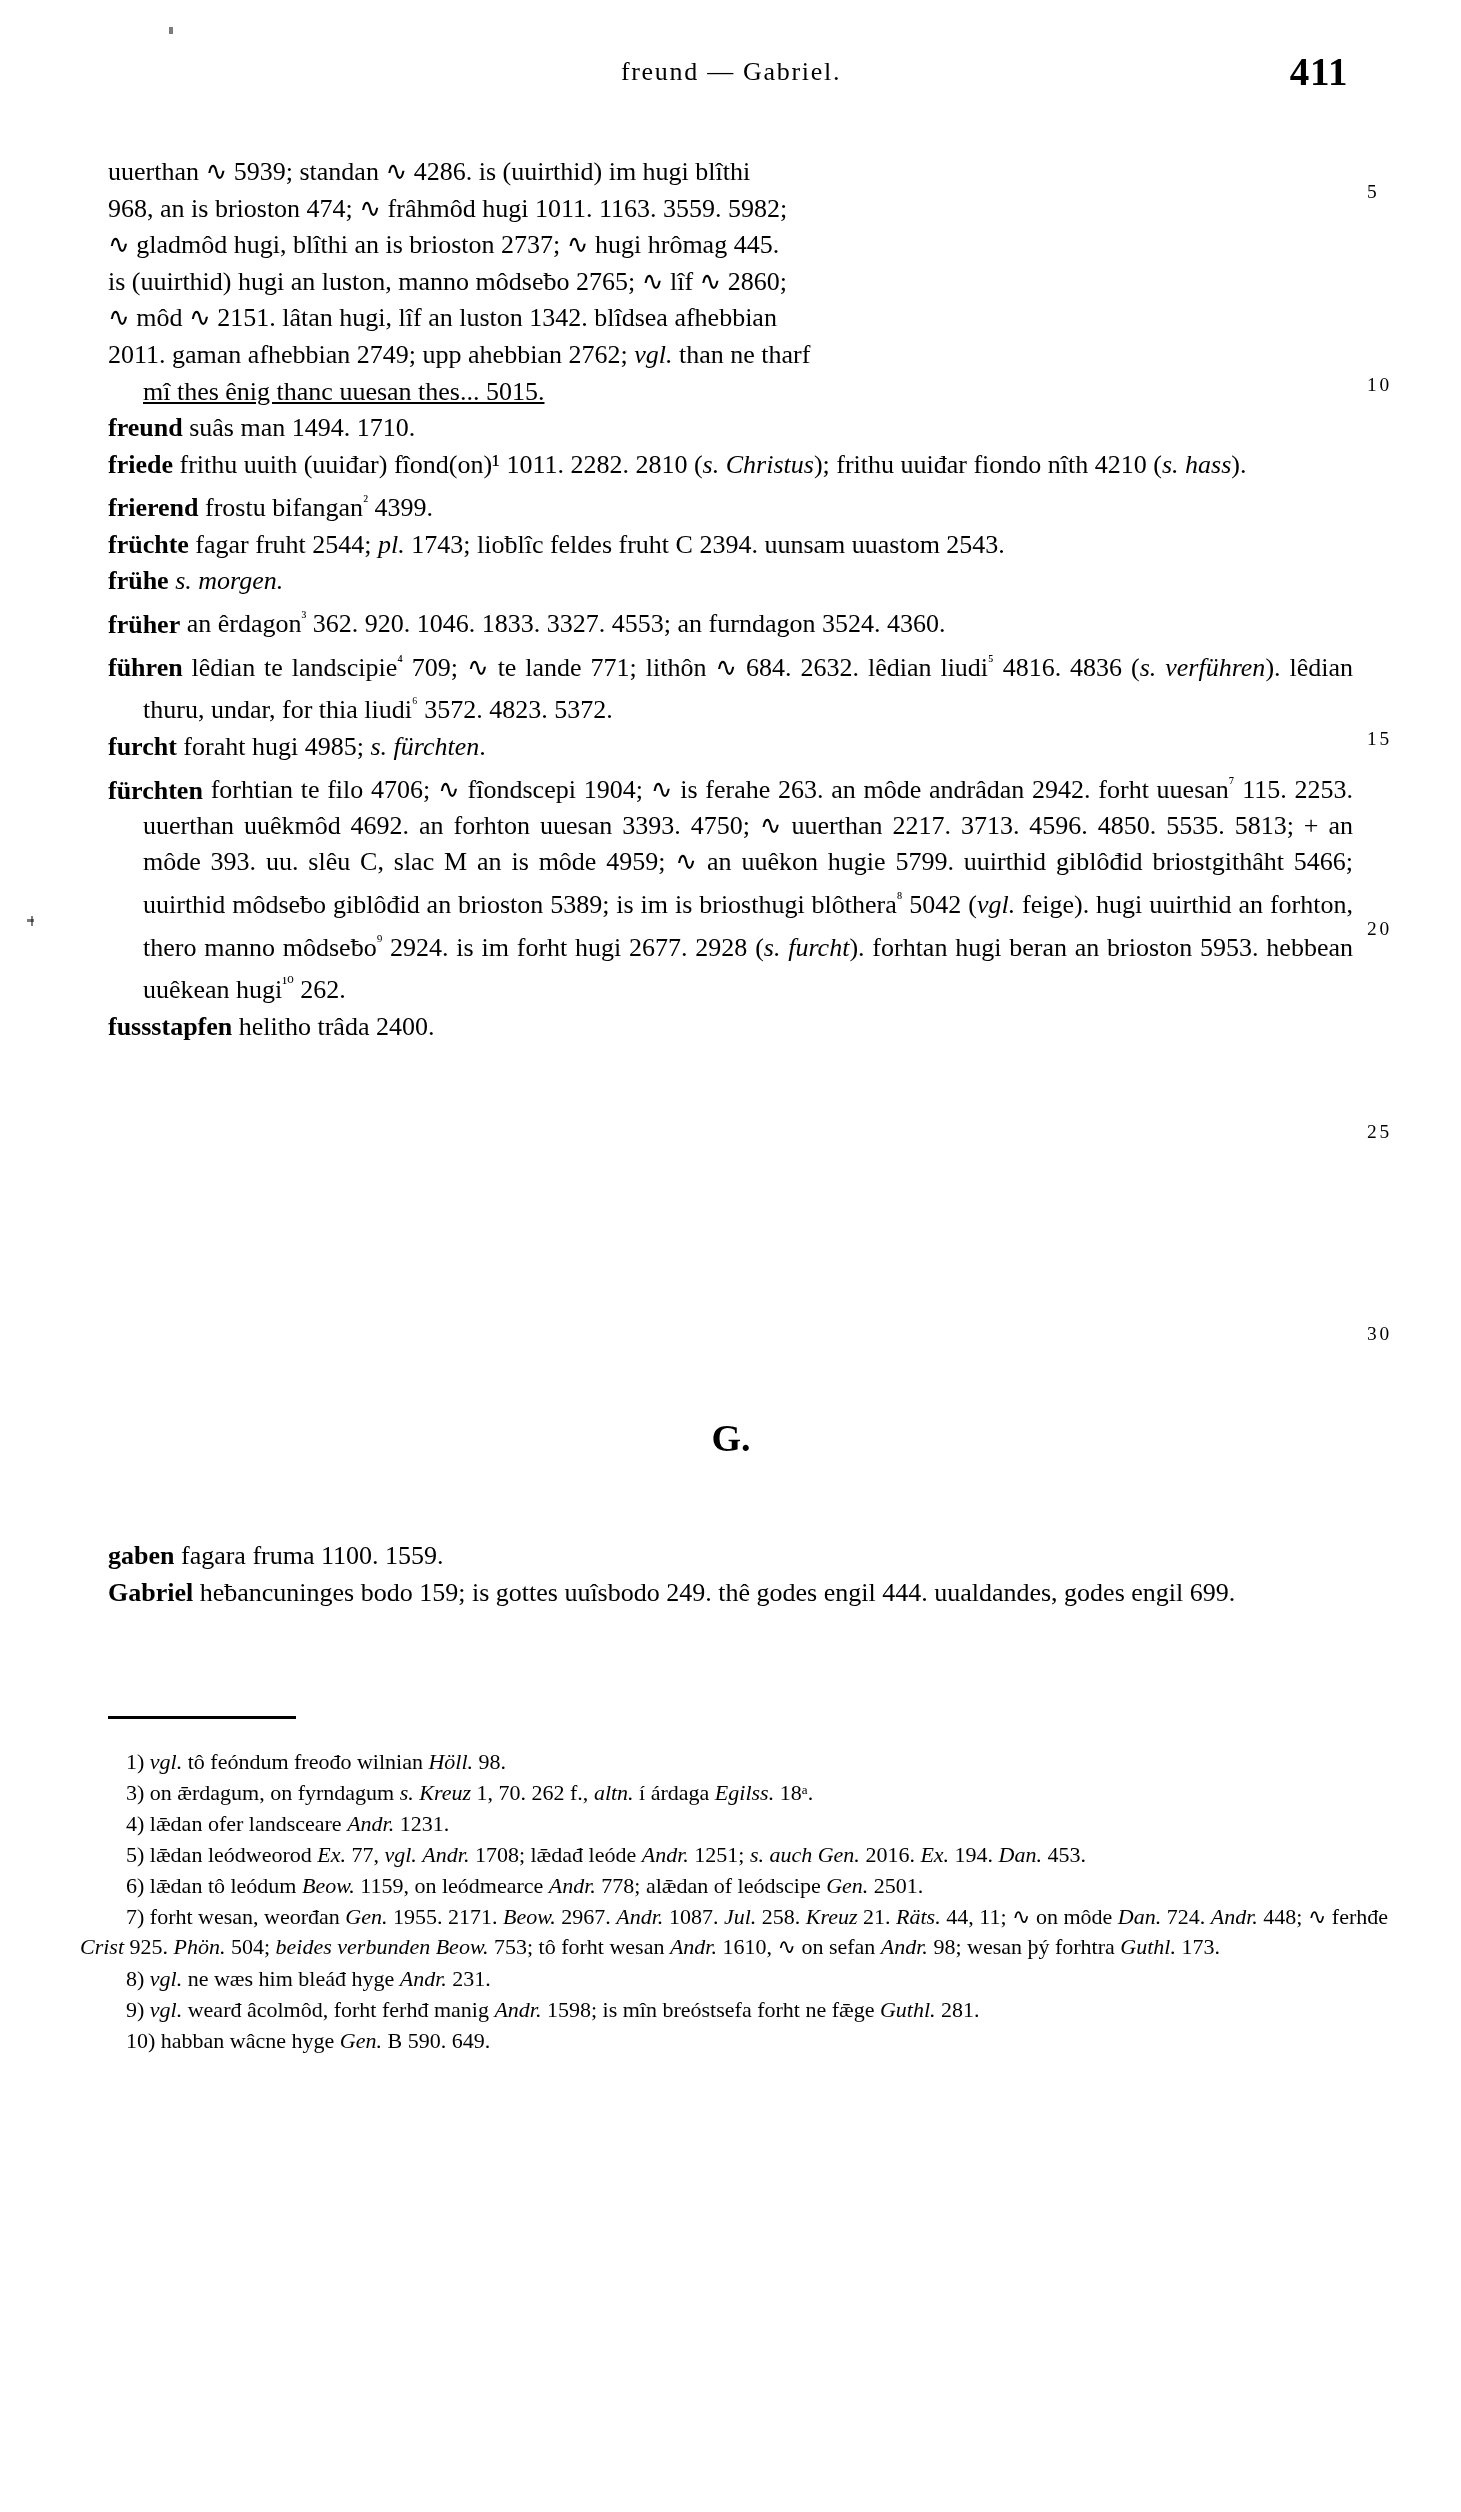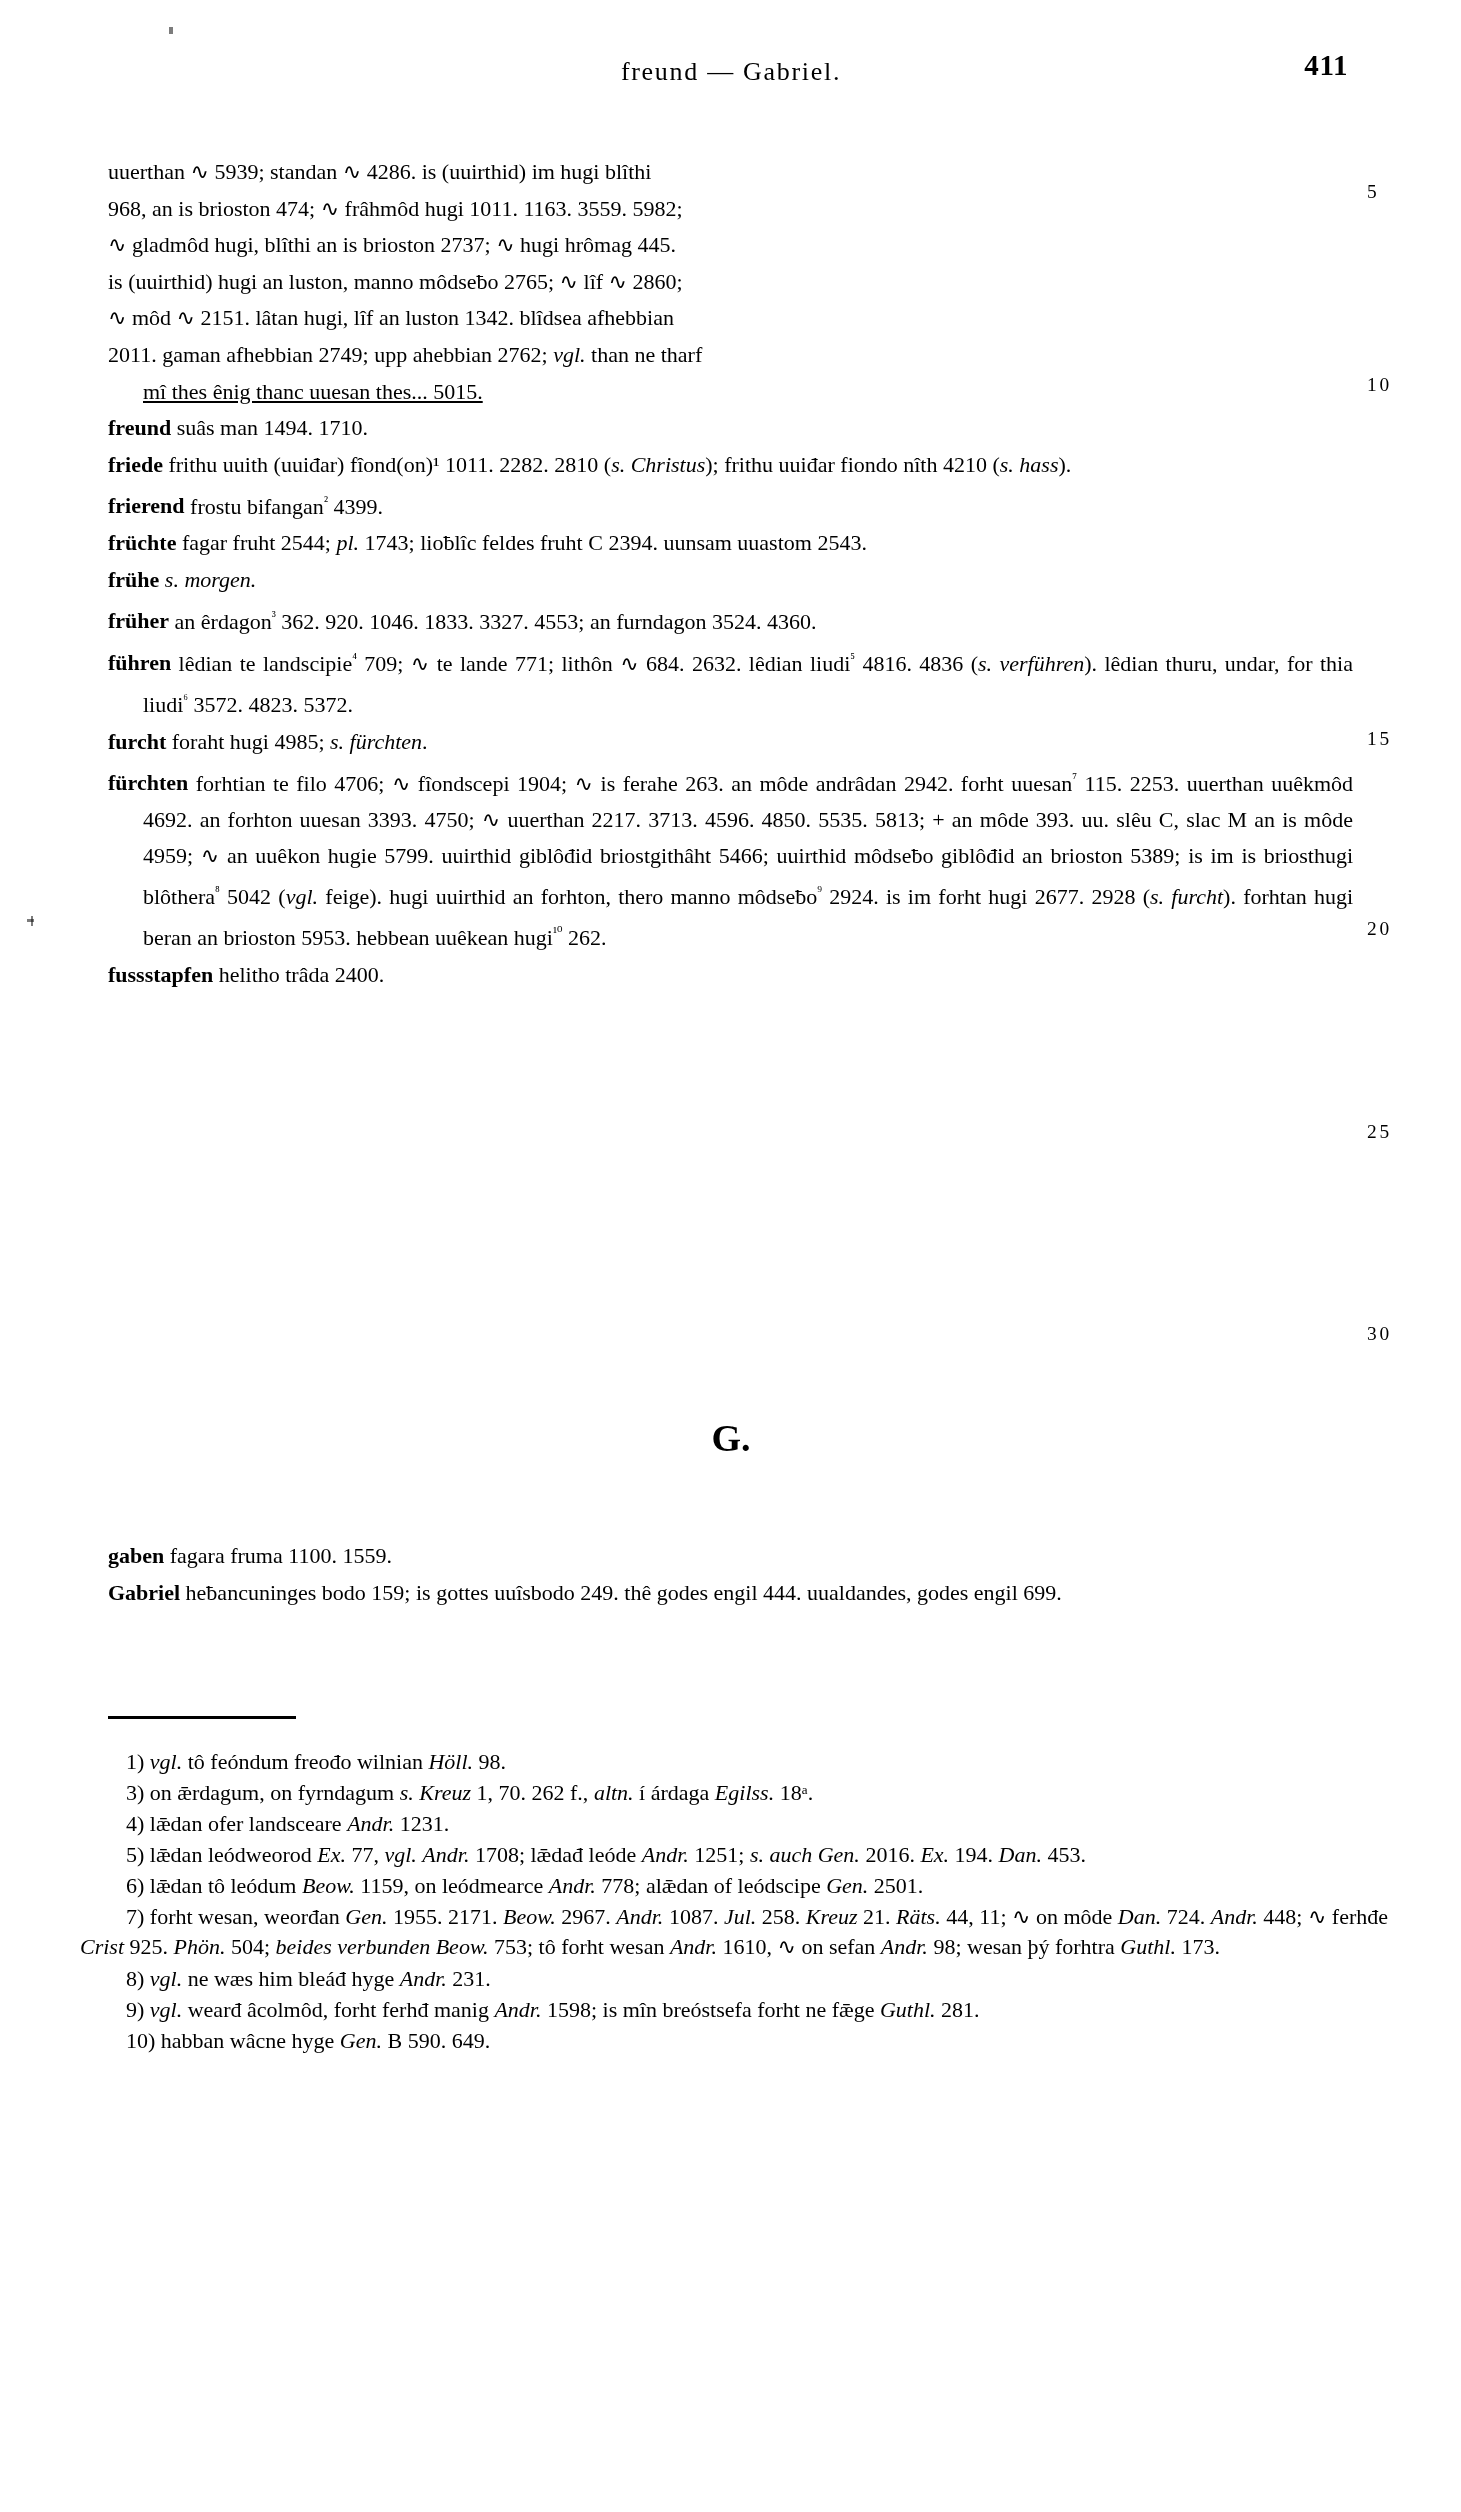--- a/index.html
+++ b/index.html
@@ -23,34 +23,34 @@
   .runhead-title {
     position:absolute;
     left:0; width:1462px;
     text-align:center;
     font-size:26px;
     letter-spacing:1.7px;
   }
   .runhead-folio {
     position:absolute;
     right:114px; top:-8px;
-    font-size:29px;
+    font-size:39px;
     font-weight:bold;
     letter-spacing:0.6px;
   }
 
   
   .column {
     position:absolute;
     left:108px; top:154px;
     width:1245px;
   }
 
   .entry {
-    font-size:22px;
+    font-size:26px;
     line-height:36px;
     text-indent:-35px;
     padding-left:35px;
     margin:0 0 0.6px 0;
     text-align:justify;
     text-align-last:left;
     white-space:normal;
   }
   .entry.cont {
     text-indent:0;

